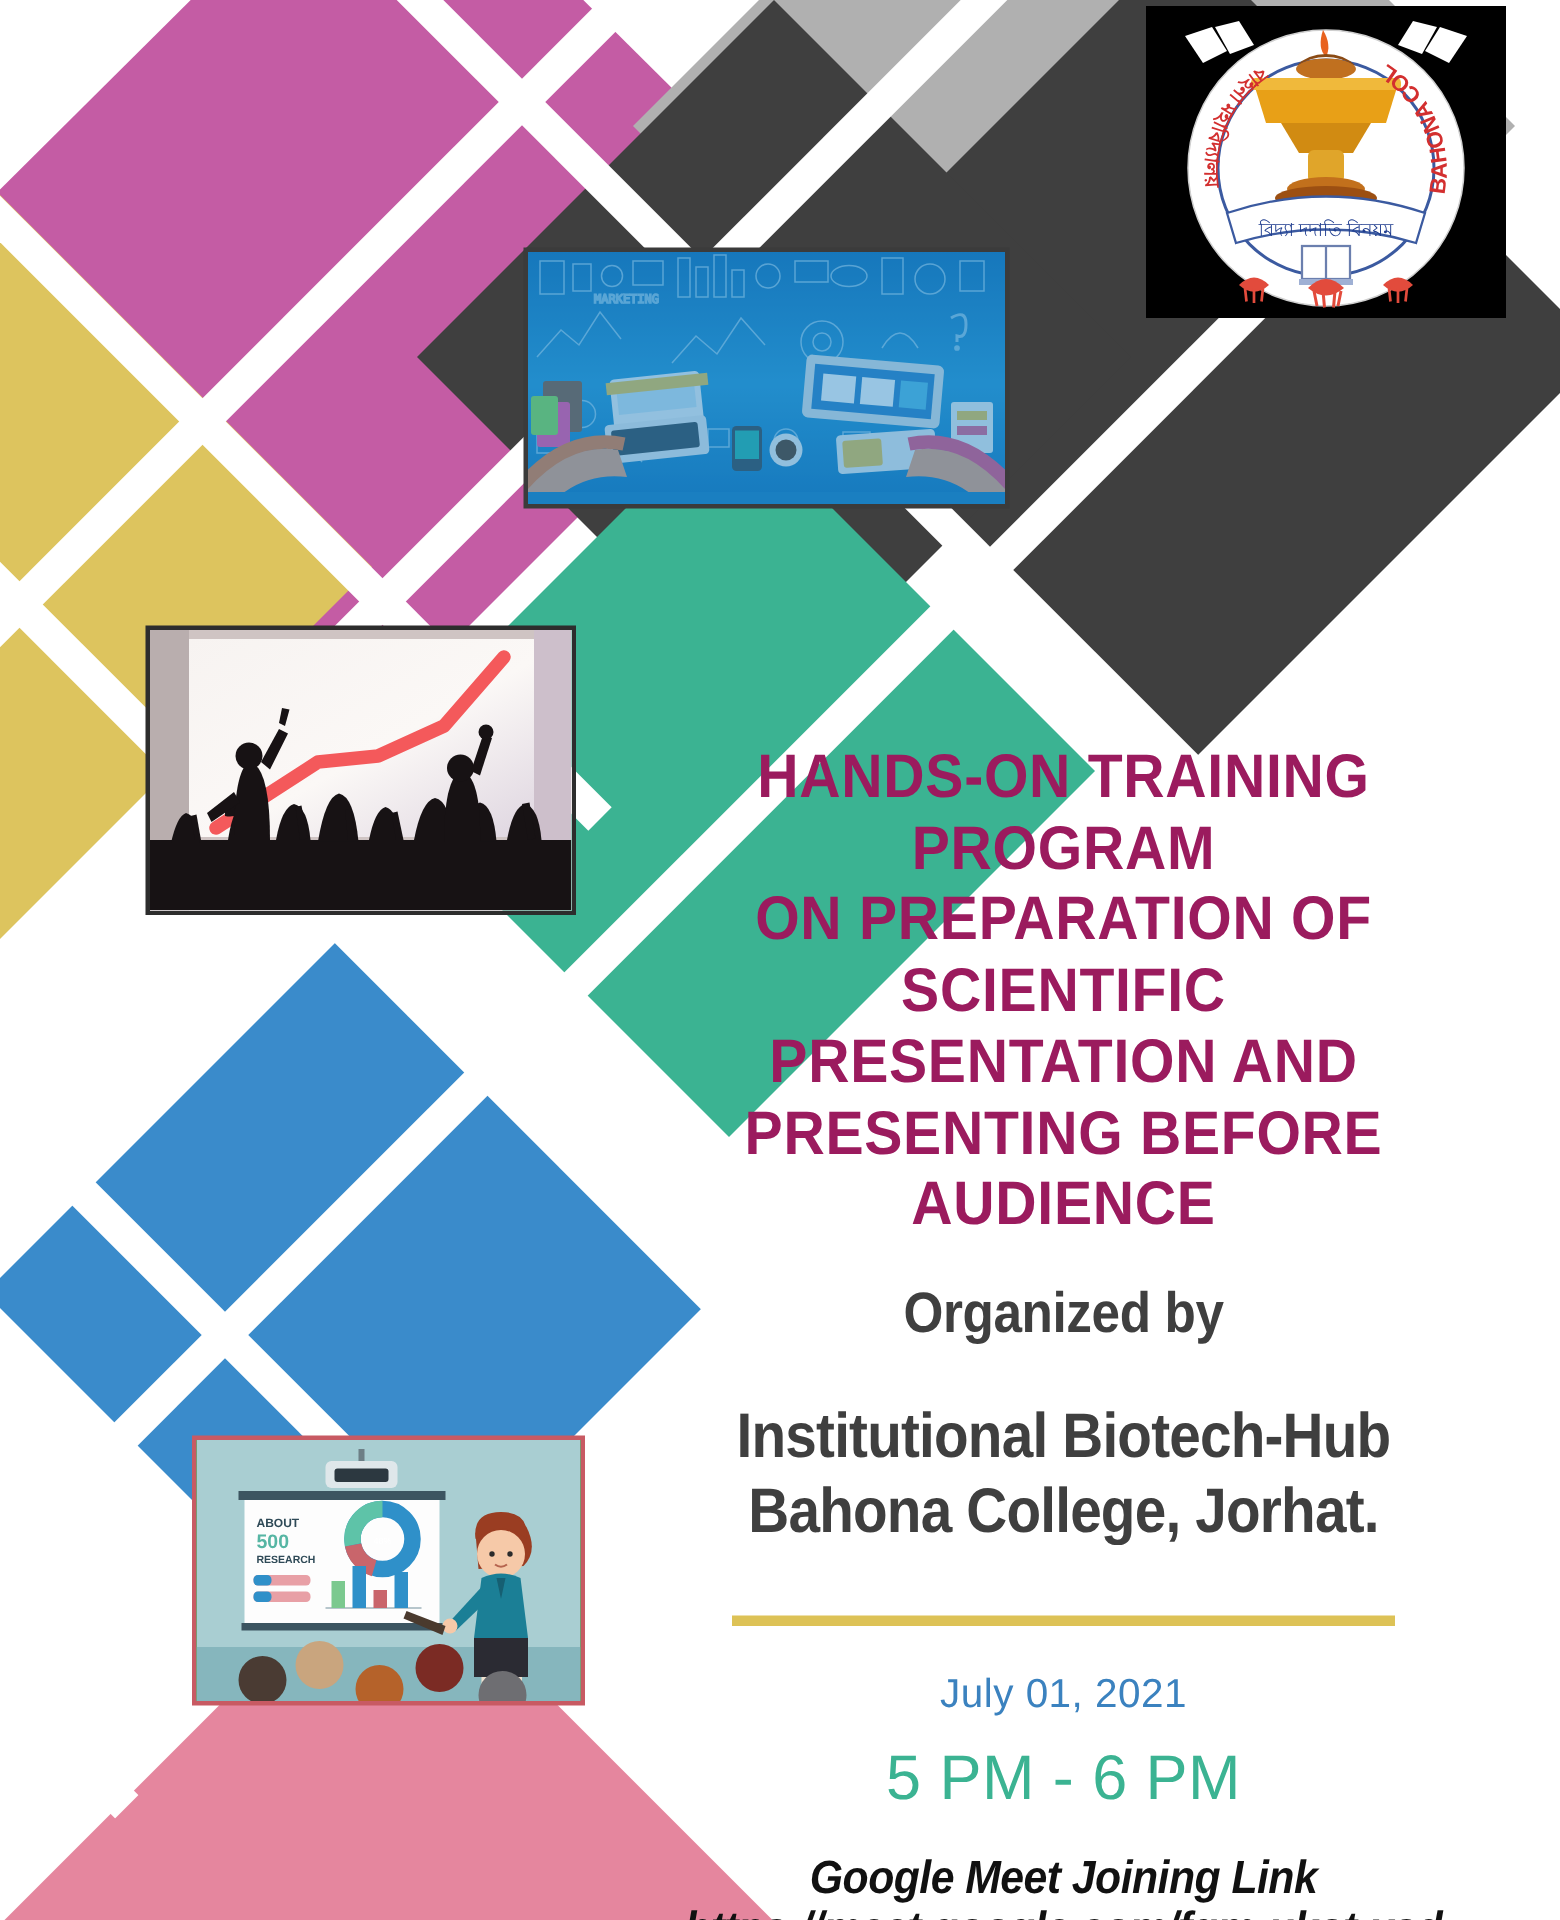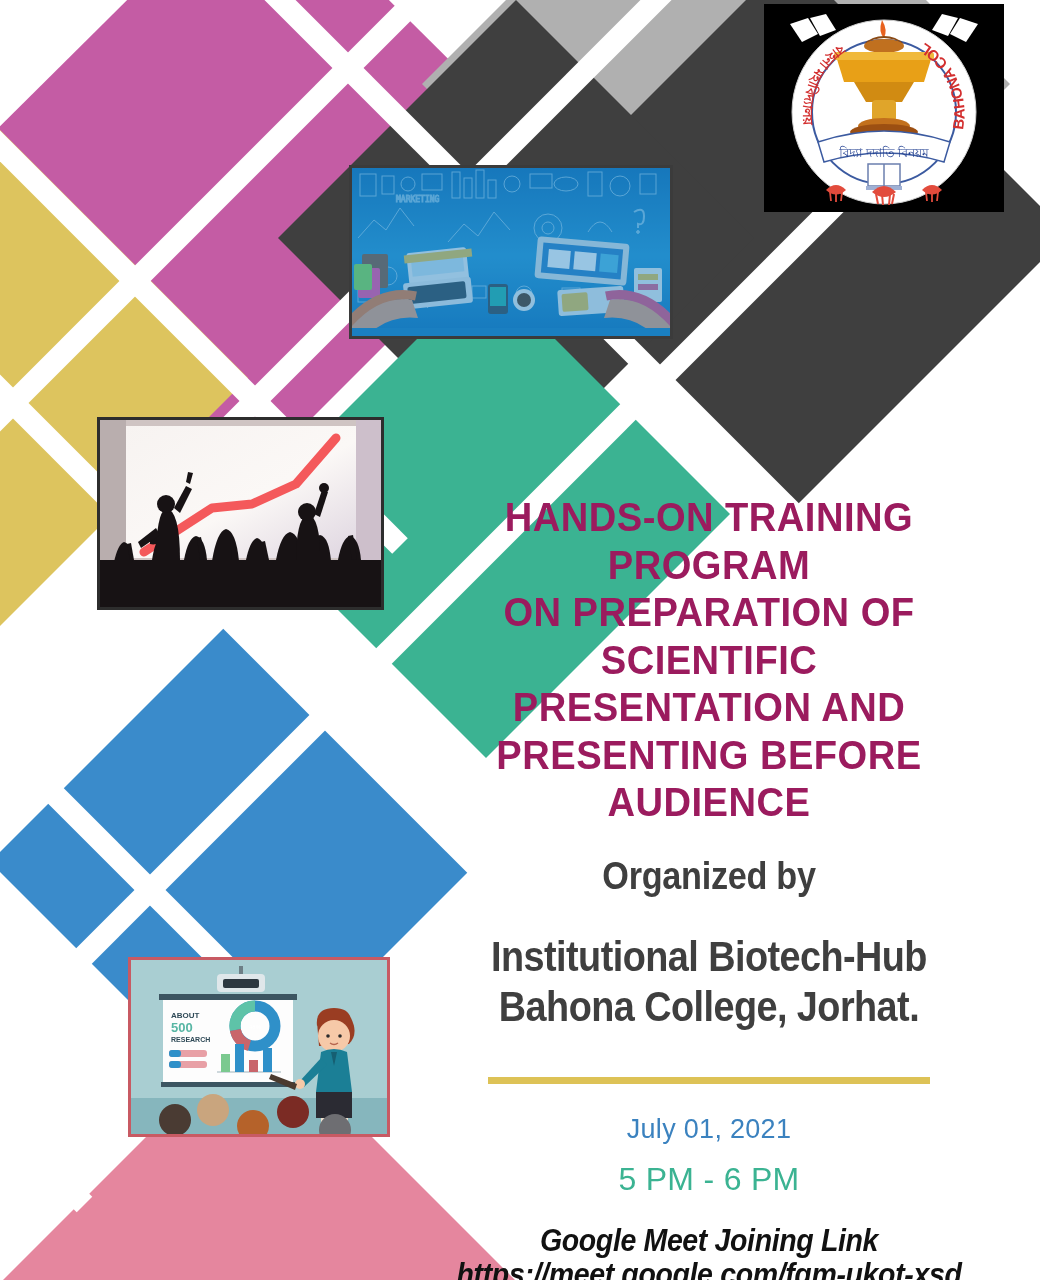--- a/index.html
+++ b/index.html
@@ -52,21 +52,21 @@
     font-weight:700; font-size:42px; line-height:1.2; letter-spacing:-.6px;
     transform:scaleX(.9); transform-origin:center;
   }
   #divider { margin:44px auto 0 auto; width:442px; height:7px; background:#ddc256; }
   #event-date {
     margin-top:30px; text-align:center; color:#3b82bf;
     font-weight:400; font-size:27px; letter-spacing:.3px;
   }
   #event-time {
     margin-top:16px; text-align:center; color:#3bb392;
-    font-weight:400; font-size:32px; letter-spacing:.3px;
+    font-weight:400; font-size:42px; letter-spacing:.3px;
   }
   #meet-block {
     margin-top:26px; text-align:center; color:#111;
     font-weight:700; font-style:italic; font-size:31px; line-height:1.12;
     letter-spacing:-.4px; transform:scaleX(.92); transform-origin:center;
   }
   #meet-url { display:block; }
 </style>
 </head>
 <body>

